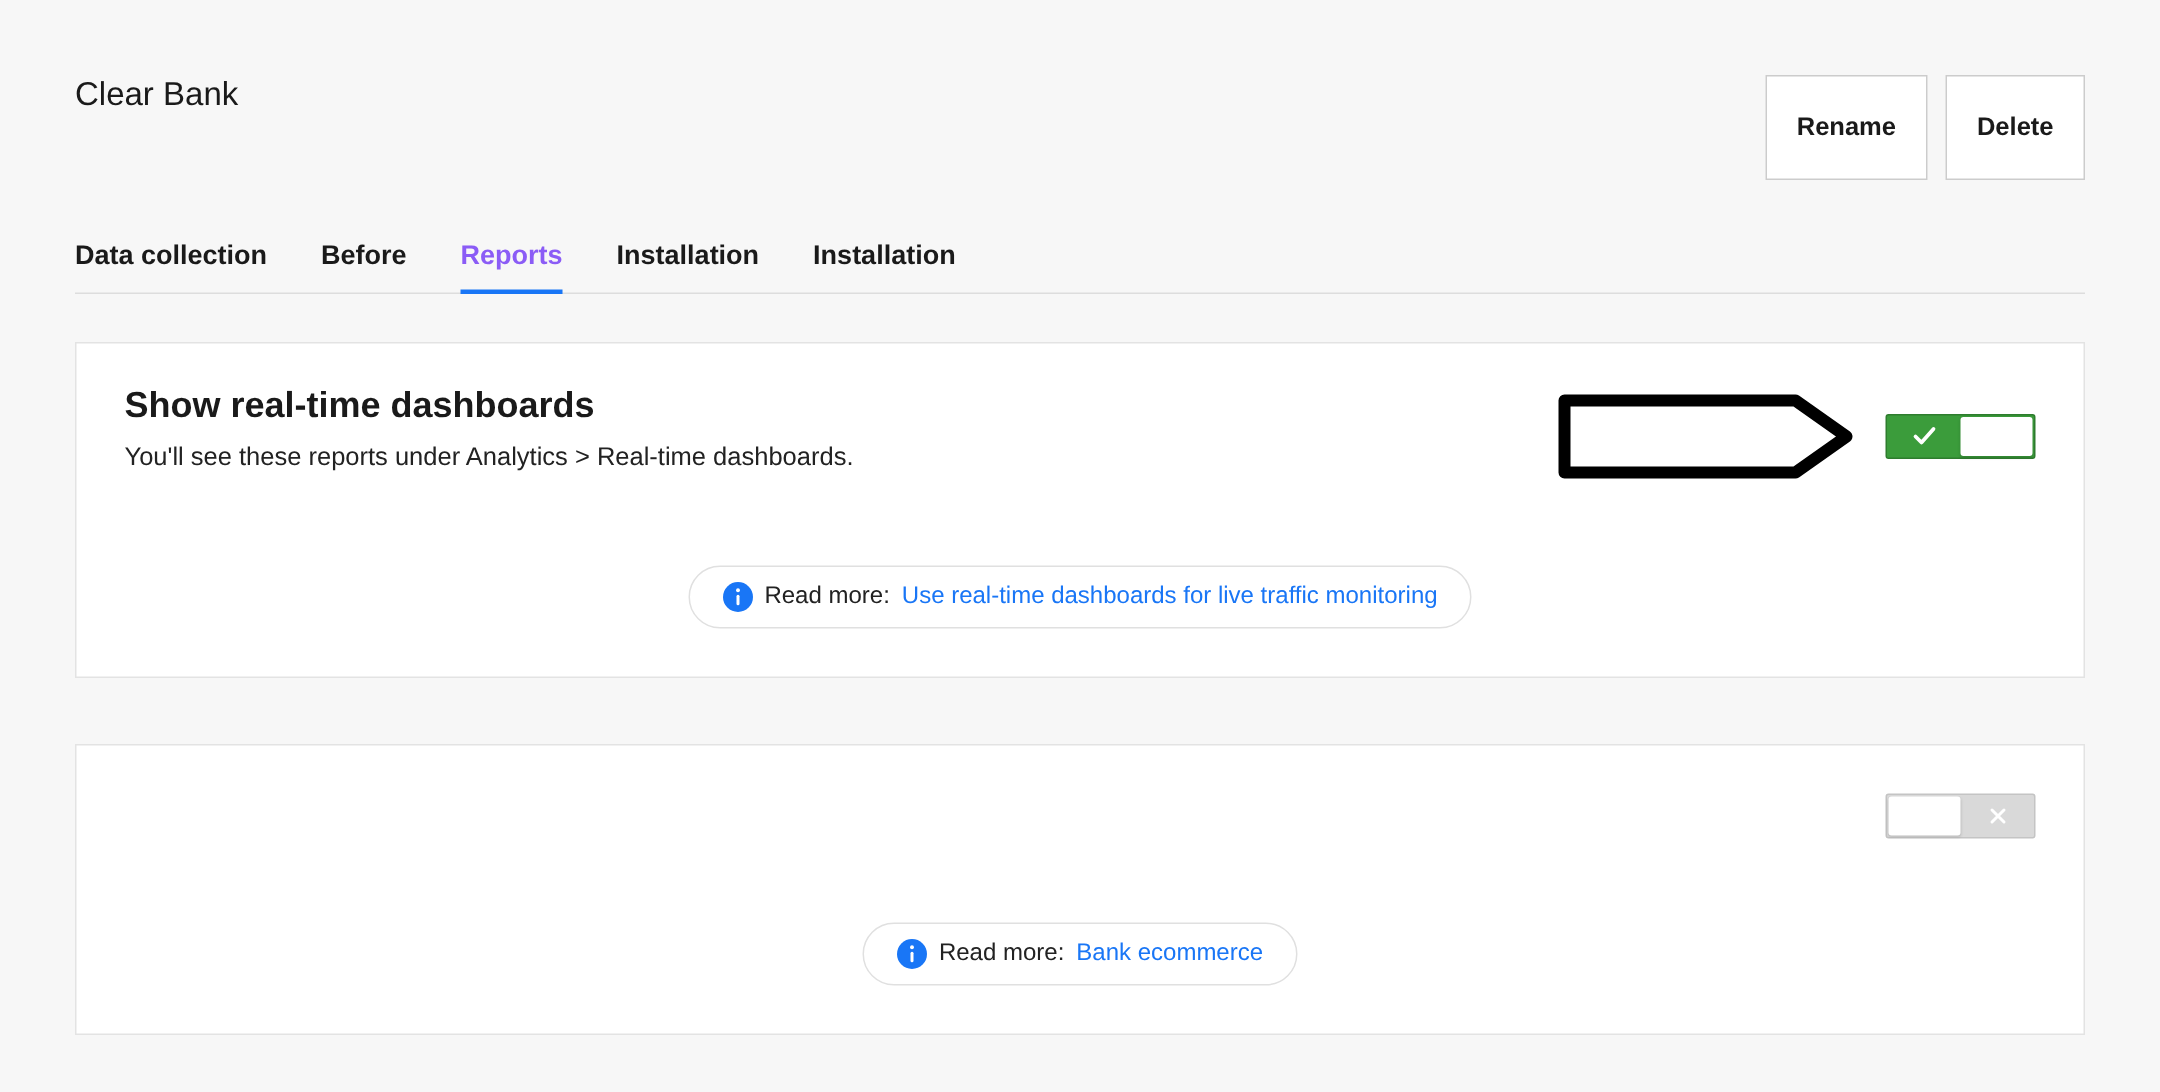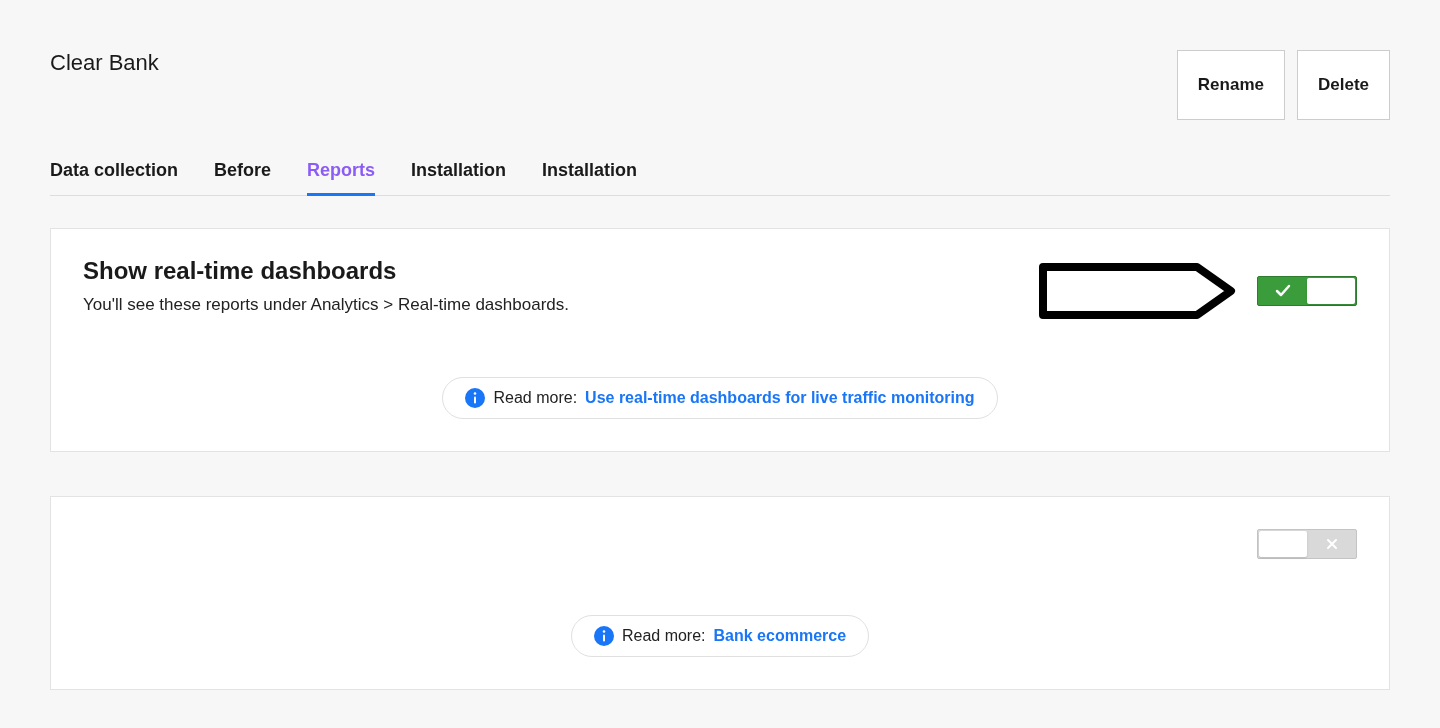--- a/index.html
+++ b/index.html
@@ -152,21 +152,20 @@
       margin-top: 32px;
     }
     .pill .info-icon {
       width: 20px;
       height: 20px;
       flex-shrink: 0;
     }
     .pill .link {
       color: #1976f6;
       cursor: pointer;
-      font-weight: bold;
     }
     .pill .prefix {
       color: #222;
     }
   </style>
 </head>
 <body>
 
 <div class="header-row">
   <div class="title-block">

